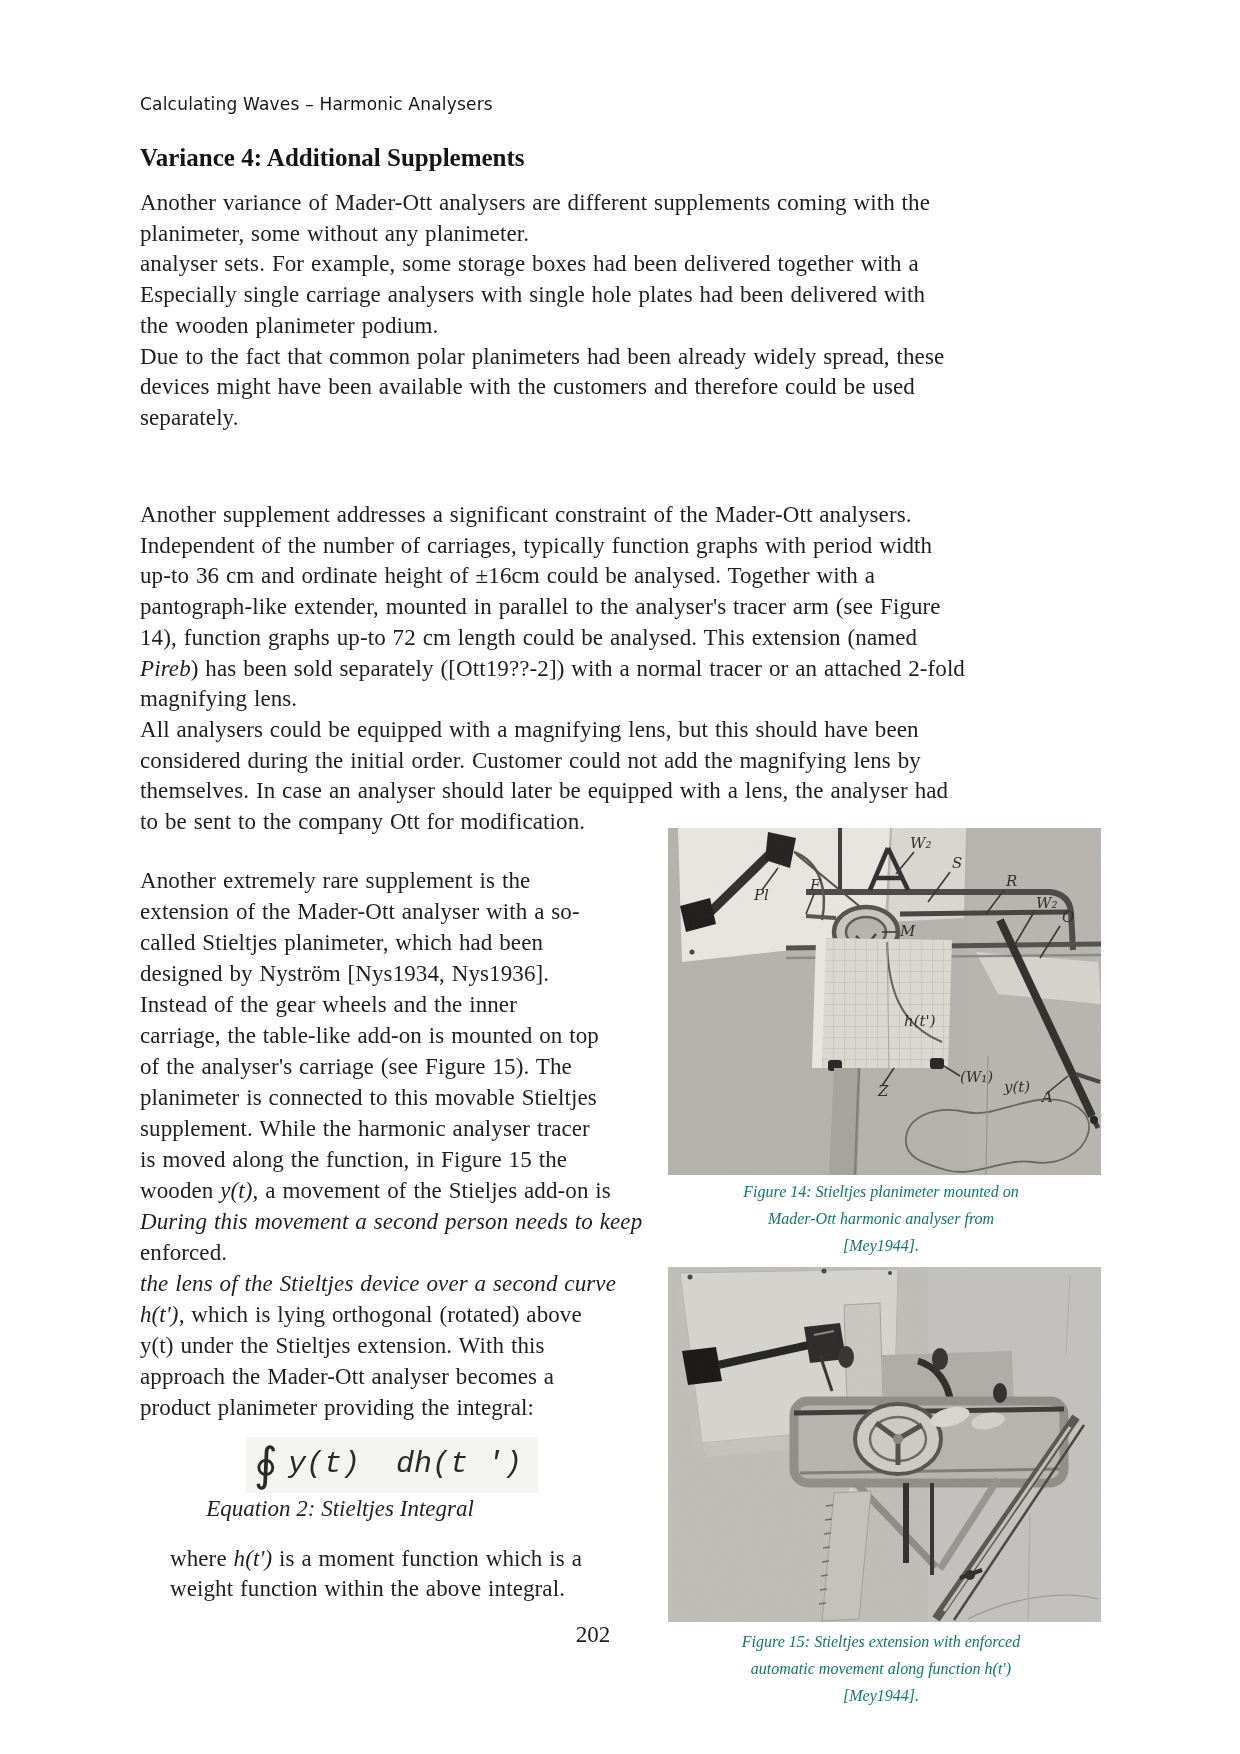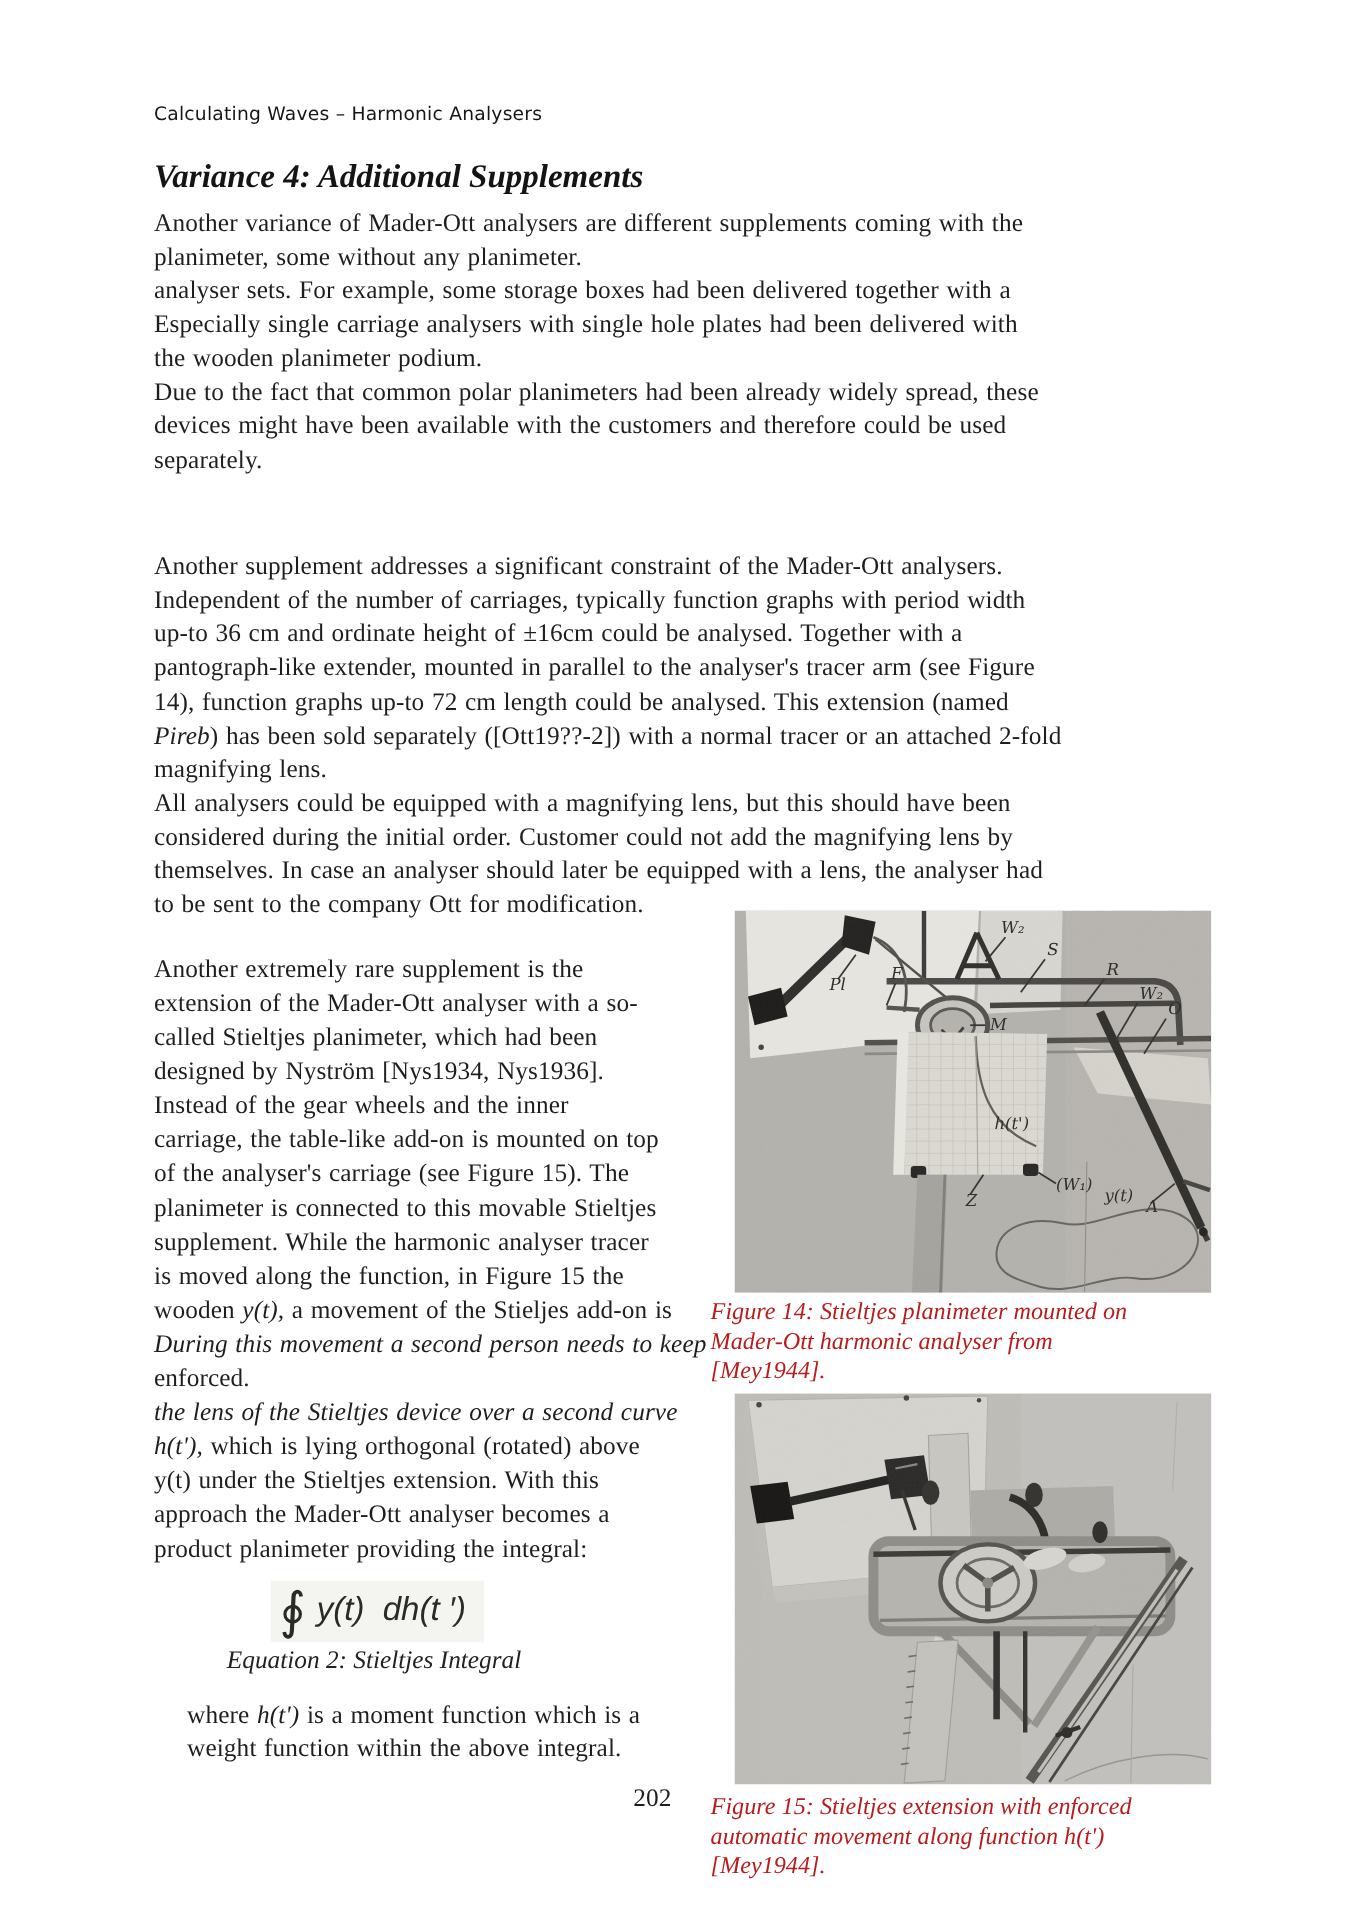--- a/index.html
+++ b/index.html
@@ -8,51 +8,51 @@
     font-family:"Liberation Serif","DejaVu Serif",serif;color:#1f1e1d;
     overflow:hidden;
   }
   .abs{position:absolute;}
   .running-header{
     left:140px;top:94px;
     font-family:"DejaVu Sans","Liberation Sans",sans-serif;
     font-size:17px;letter-spacing:.2px;color:#161616;white-space:pre;
   }
   .section-heading{
-    left:140px;top:144px;font-size:30px;font-weight:bold;color:#141413;white-space:pre;font-style:italic;
+    left:140px;top:144px;font-size:25px;font-weight:bold;color:#141413;white-space:pre;
   }
   .para{font-size:23px;letter-spacing:.1px;word-spacing:1px;}
   .para .tline{white-space:pre;}
   .para1{left:140px;top:188px;width:980px;line-height:30.7px;}
   .para2{left:140px;top:500px;width:980px;line-height:30.7px;}
   .leftcol{left:140px;top:865px;width:500px;line-height:31px;}
   .wherepara{left:140px;top:1544px;width:500px;line-height:30px;margin-left:30px;}
   .it{font-style:italic;}
   .equation{
     left:246px;top:1437px;background:#f4f4f1;padding:2px 16px 4px 8px;
     display:flex;align-items:center;color:#2a2a27;
   }
   .equation .int{
     font-size:46px;line-height:50px;
     font-family:"DejaVu Serif","DejaVu Sans",serif;font-style:normal;
   }
   .equation .expr{
     font-size:30px;font-style:italic;margin-left:10px;white-space:pre;
-    font-family:Liberation Sans, sans-serif;
+    font-family:Liberation Mono, monospace;
   }
   .eq-caption{
     left:158px;top:1496px;width:364px;text-align:center;
     font-size:23px;font-style:italic;color:#23221ف;color:#232220;white-space:pre;
   }
   .page-number{left:548px;top:1622px;width:90px;text-align:center;font-size:23px;}
   .photo{left:668px;width:433px;background:#b5b3ae;line-height:0;}
   .photo14{top:828px;height:347px;}
   .photo15{top:1267px;height:355px;}
   .caption{
-    font-size:22px;font-style:italic;text-align:left;line-height:27px;color:#b91c1c;
+    font-size:16px;font-style:italic;text-align:center;line-height:27px;color:#0f766e;
   }
   .caption .tline{white-space:pre;}
   .cap14{left:646px;top:1178px;width:470px;}
   .cap15{left:646px;top:1628px;width:470px;}
   svg text.plabel{
     font-family:"DejaVu Serif","DejaVu Sans",serif;font-style:italic;
     font-size:15px;fill:#2b2a27;
   }
 </style>
 </head>

